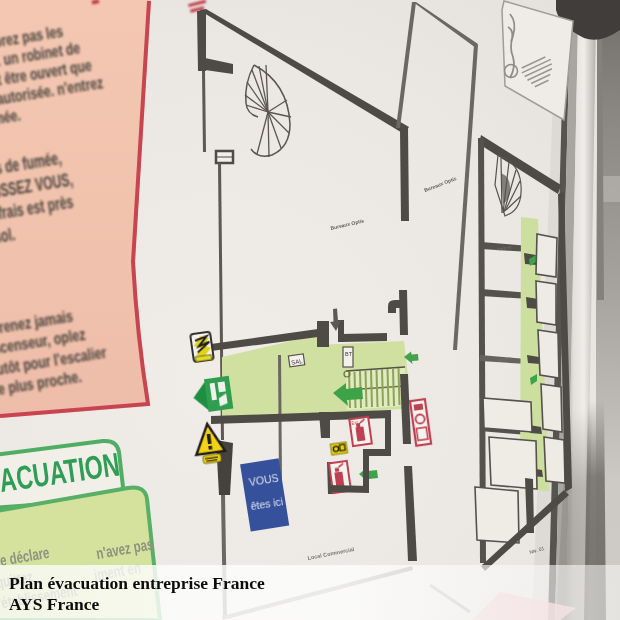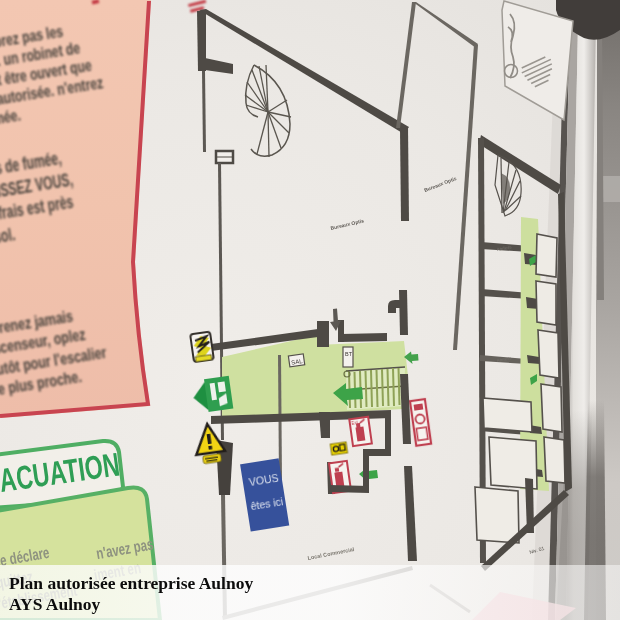--- a/index.html
+++ b/index.html
@@ -372,16 +372,16 @@
 </g>
 </g>
 
 <polygon points="472,620 500,592 576,608 560,620" fill="#f0c6cc" opacity="0.8"></polygon>
 
 <line x1="430" y1="585" x2="470" y2="612" stroke="#b8b4b0" stroke-width="3"></line>
 </svg>
 
 <div id="caption"></div>
 
-<div id="cap1">Plan autorisée entreprise Aulnoy</div>
-
-<div id="cap2">AYS Aulnoy</div>
+<div id="cap1">Plan évacuation entreprise France</div>
+
+<div id="cap2">AYS France</div>
 </div>
 
 </body></html>

